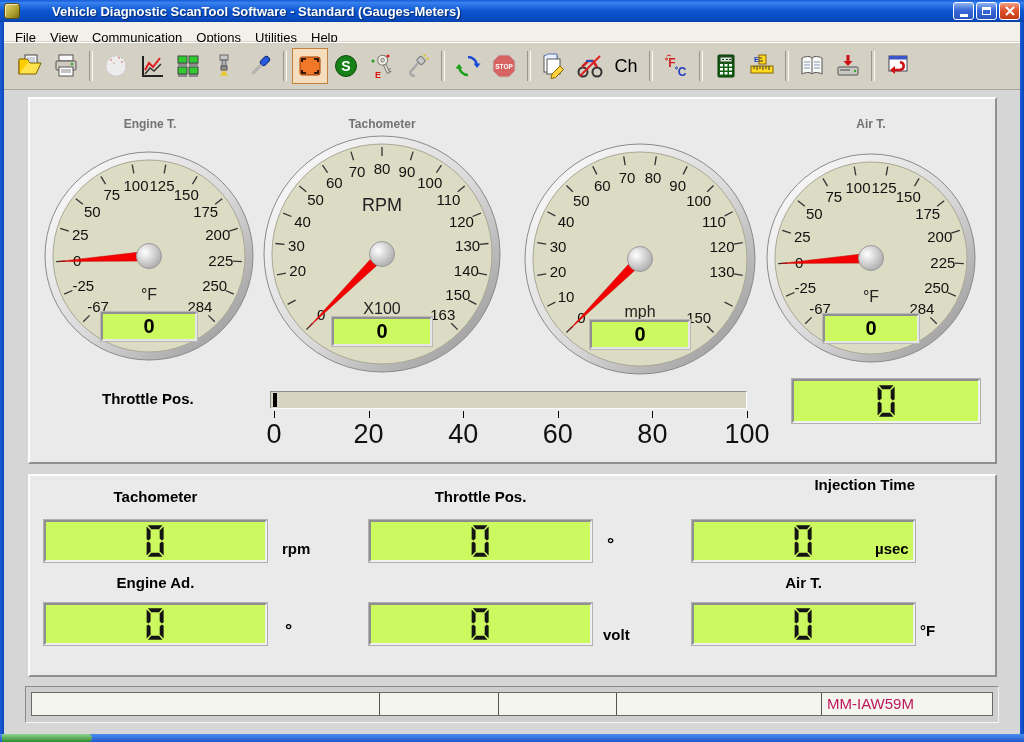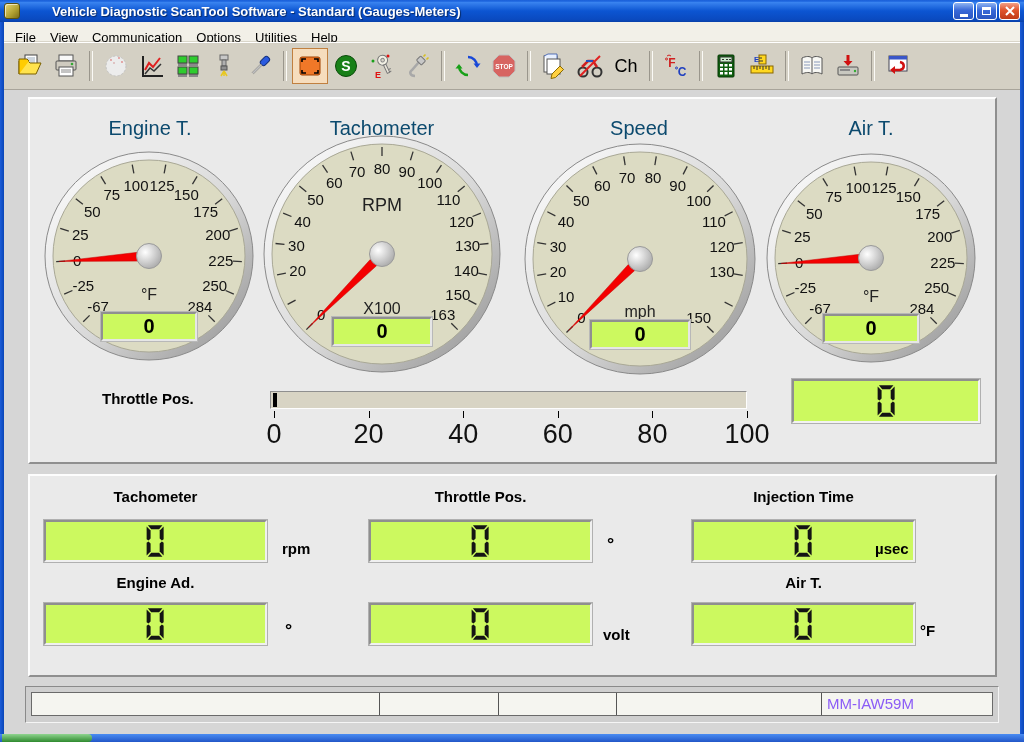--- a/index.html
+++ b/index.html
@@ -48,21 +48,21 @@
   .tbtn svg{display:block;}
   svg text{font-family:"Liberation Sans","DejaVu Sans",sans-serif;}
   
   .workspace{position:absolute;left:4px;top:90px;width:1016px;height:644px;background:#d6d6d6;}
   .panel{
     position:absolute;background:#eaeaea;box-sizing:border-box;
     border:2px solid;border-color:#fdfdfd #8f8f8f #8f8f8f #fdfdfd;
   }
   .gauges-panel{left:28px;top:97px;width:969px;height:367px;}
   .readouts-panel{left:28px;top:474px;width:969px;height:203px;}
-  .gtitle{position:absolute;width:170px;text-align:center;font-size:20px;font-weight:normal;color:#0c4a6e;}
+  .gtitle{position:absolute;width:170px;text-align:center;font-size:12px;font-weight:bold;color:#737373;}
   .gauge{position:absolute;}
   .gdisp{
     position:absolute;box-sizing:border-box;background:#ccf95f;
     border:2px solid;border-color:#909090 #e6e6e6 #e6e6e6 #909090;
     box-shadow:0 0 0 1px #b8b8b8;
     text-align:center;font-weight:bold;font-size:20px;color:#000;
   }
   
   .thr-label{position:absolute;left:72px;top:291px;font-size:15px;font-weight:bold;}
   .thr-bar{
@@ -90,21 +90,21 @@
   
   .statusbar{
     position:absolute;left:25px;top:686px;width:974px;height:37px;box-sizing:border-box;
     background:#cfcfcf;border:1px solid;border-color:#8a8a8a #f5f5f5 #f5f5f5 #8a8a8a;
   }
   .status-strip{
     position:absolute;left:5px;top:5px;width:962px;height:24px;box-sizing:border-box;
     background:#f5f5f0;border:1px solid #6a6a6a;display:flex;
   }
   .status-cell{height:100%;box-sizing:border-box;border-left:1px solid #555;
-    font-size:15px;line-height:22px;padding-left:5px;color:#8b5cf6;overflow:hidden;white-space:nowrap;}
+    font-size:15px;line-height:22px;padding-left:5px;color:#be185d;overflow:hidden;white-space:nowrap;}
   .status-cell:first-child{border-left:none;}
   
   .taskbar{position:absolute;left:0;top:734px;width:1024px;height:8px;
     background:linear-gradient(180deg,#4a8cf2,#2257c8);}
   .start-frag{position:absolute;left:2px;top:0;width:90px;height:8px;border-radius:0 4px 4px 0;
     background:linear-gradient(180deg,#8fd48f,#2f8a2f);}
 </style>
 </head>
 <body>
 
@@ -336,21 +336,20 @@
       <polygon points="10,13 10,21 5,17" fill="#d01010"></polygon>
     </svg>
   </div>
 </div>
 
 <div class="workspace"></div>
 
 <div class="panel gauges-panel">
   <div class="gtitle" style="left:35px;top:18px;">Engine T.</div>
   <div class="gtitle" style="left:267px;top:18px;">Tachometer</div>
-  <div class="gtitle" style="left:524px;top:18px;">Speed</div>
   <div class="gtitle" style="left:756px;top:18px;">Air T.</div>
 
   <div class="gauge" style="left:14px;top:52px;"><svg width="210" height="210" viewBox="0 0 210 210">
         <defs>
           <linearGradient id="rim0" x1="0" y1="0" x2="1" y2="1">
             <stop offset="0" stop-color="#ffffff"></stop>
             <stop offset="0.55" stop-color="#d8d8d8"></stop>
             <stop offset="1" stop-color="#8e8e8e"></stop>
           </linearGradient>
           <radialGradient id="hub0" cx="0.35" cy="0.35" r="0.85">
@@ -601,21 +600,21 @@
           <polygon points="8,54 32,54 26.5,47.5 13.5,47.5"></polygon>
           <polygon points="6,4 12.5,10.5 12.5,24 9,27 6,25"></polygon>
           <polygon points="6,31 9,29 12.5,32 12.5,45.5 6,52"></polygon>
           <polygon points="34,4 27.5,10.5 27.5,24 31,27 34,25"></polygon>
           <polygon points="34,31 31,29 27.5,32 27.5,45.5 34,52"></polygon>
         </g>
       </svg>
     </div>
   <div class="ro-unit deg" style="left:577px;top:58px;">°</div>
 
-  <div class="ro-label" style="left:662px;top:12px;">Injection Time</div>
+  <div class="ro-label" style="left:662px;top:0;text-align:right;">Injection Time</div>
   <div class="ro-disp" style="left:662px;top:44px;">
       <svg width="24.285714285714285" height="34" viewBox="0 0 40 56">
         <g fill="#141414">
           <polygon points="8,2 32,2 26.5,8.5 13.5,8.5"></polygon>
           <polygon points="8,54 32,54 26.5,47.5 13.5,47.5"></polygon>
           <polygon points="6,4 12.5,10.5 12.5,24 9,27 6,25"></polygon>
           <polygon points="6,31 9,29 12.5,32 12.5,45.5 6,52"></polygon>
           <polygon points="34,4 27.5,10.5 27.5,24 31,27 34,25"></polygon>
           <polygon points="34,31 31,29 27.5,32 27.5,45.5 34,52"></polygon>
         </g>

